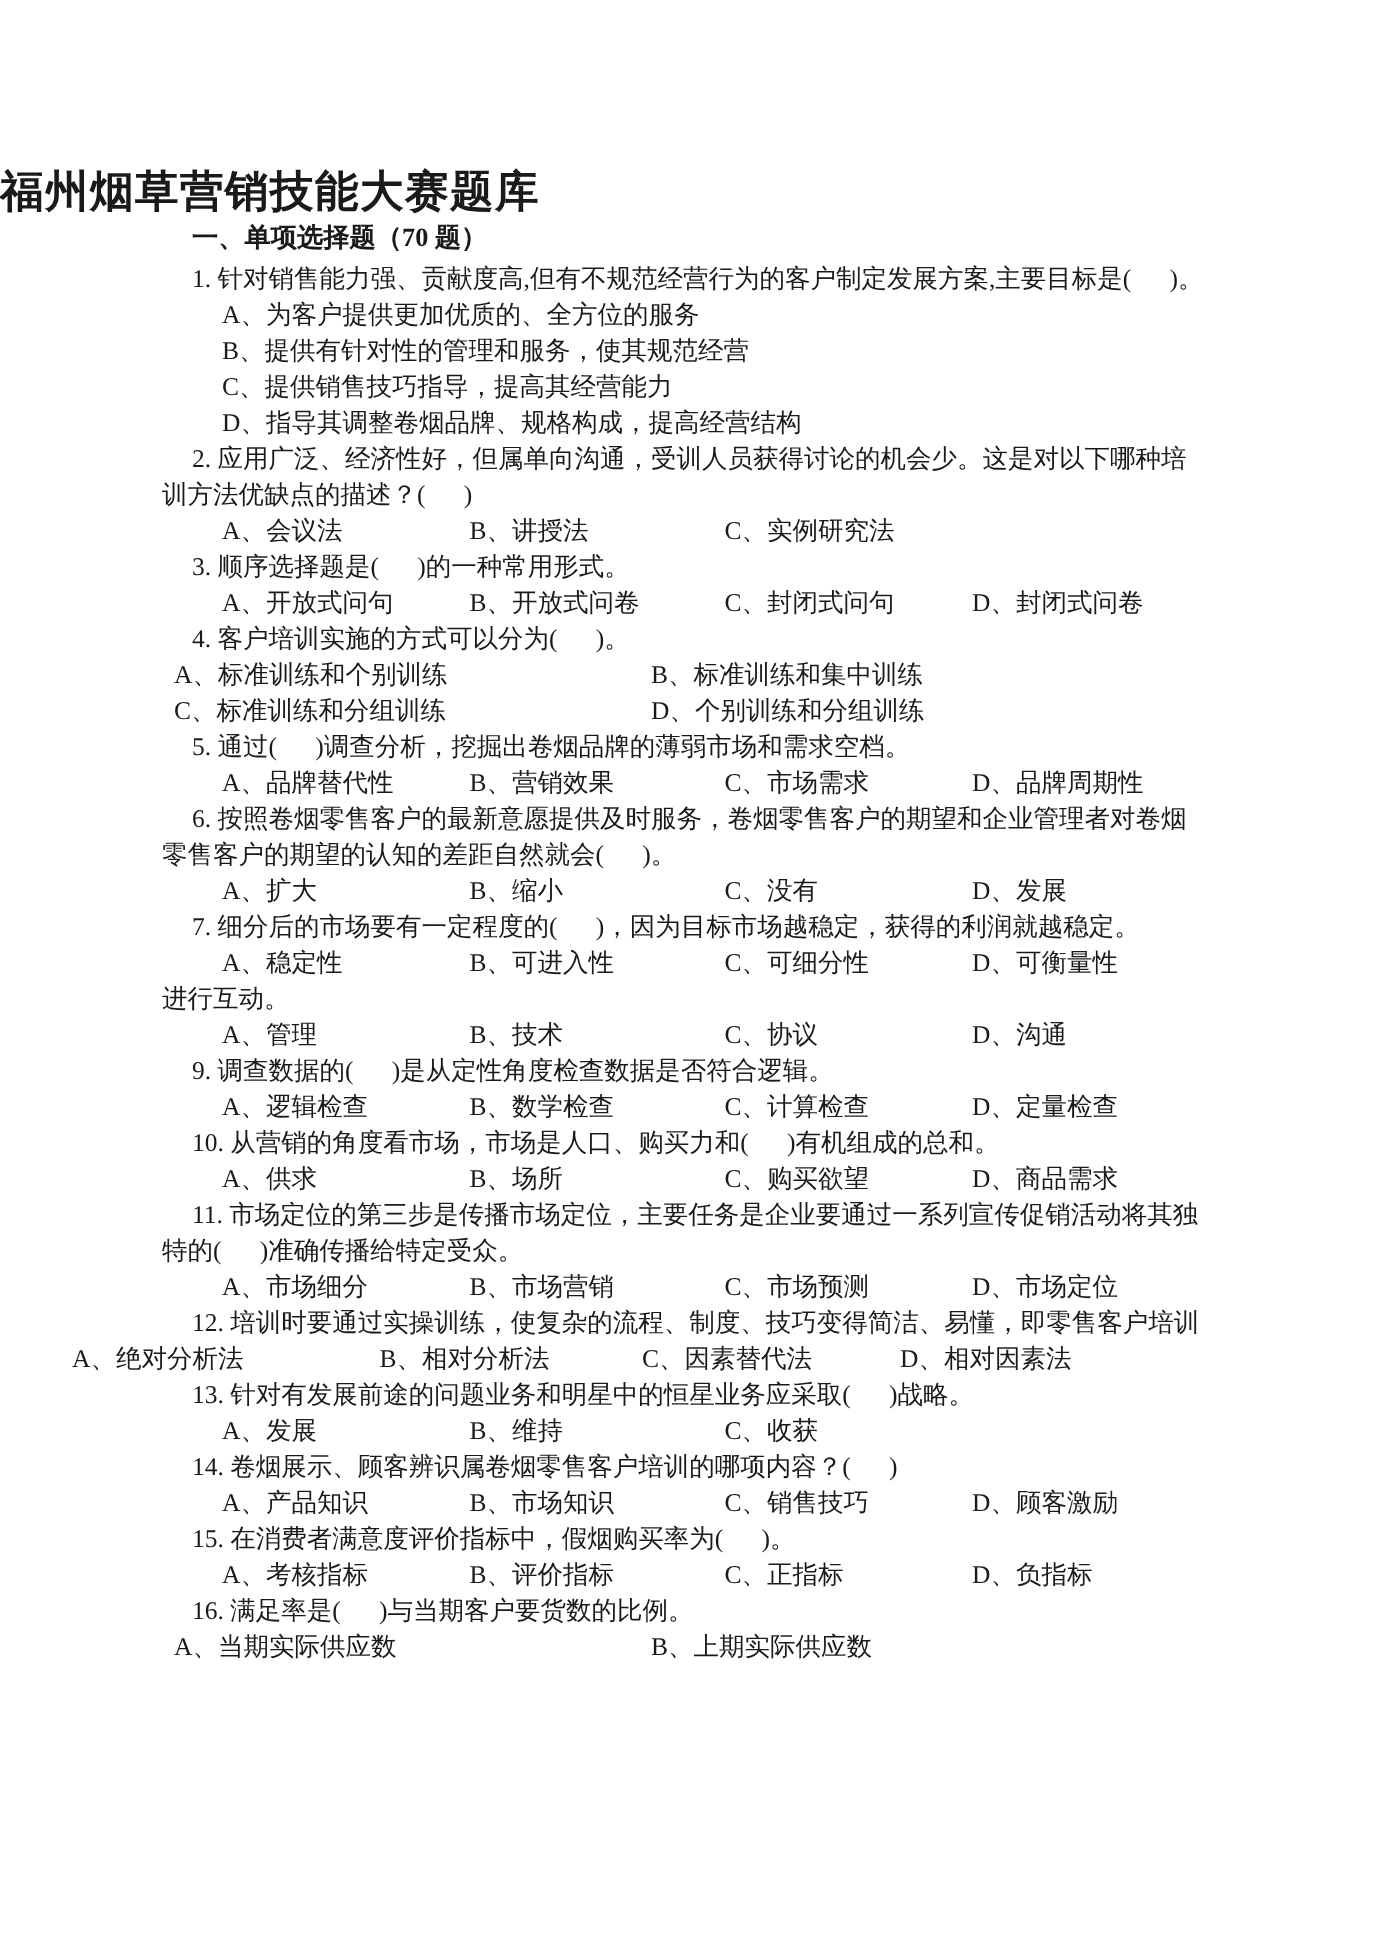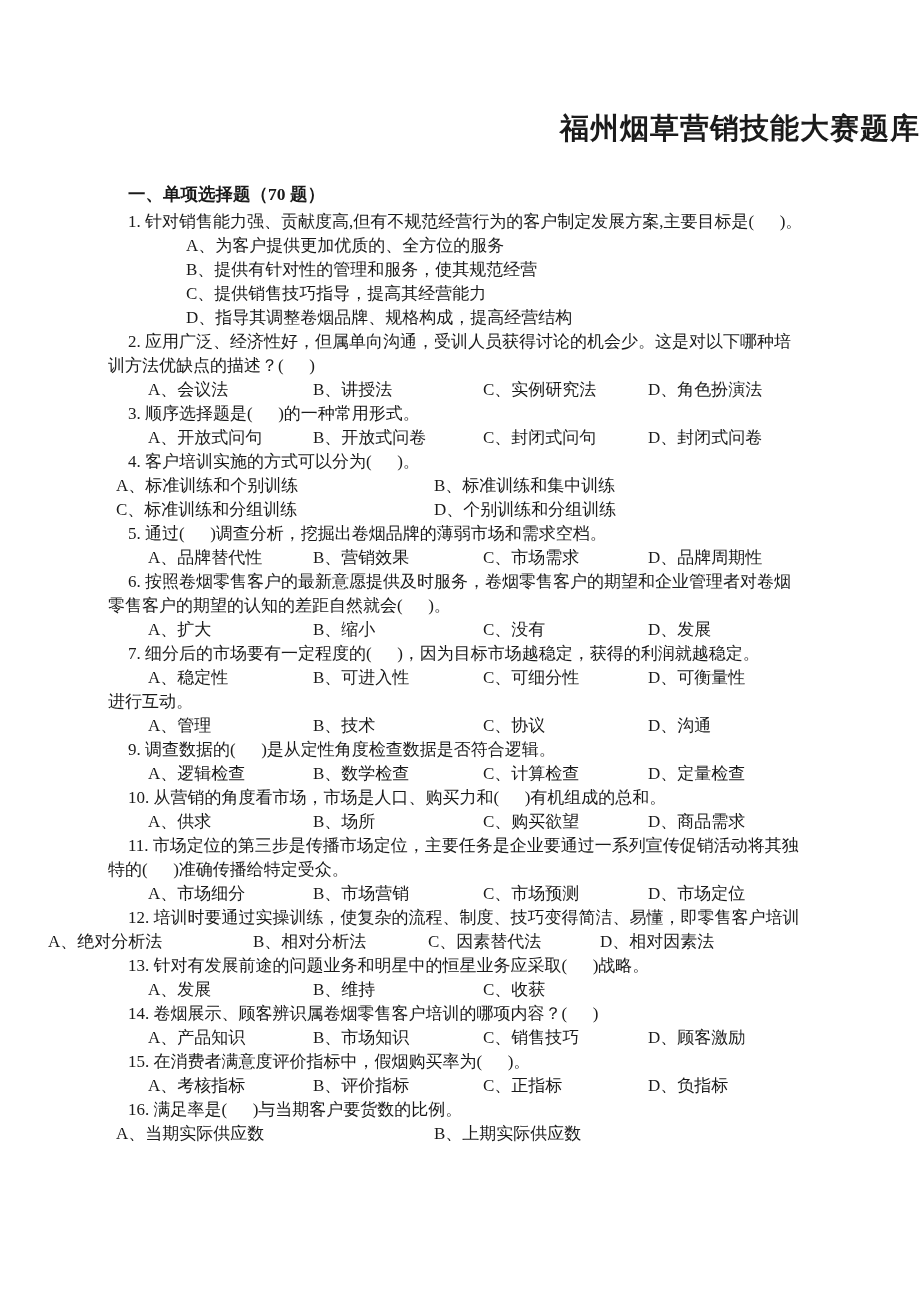--- a/index.html
+++ b/index.html
@@ -9,45 +9,44 @@
     height:1302px;
     background:#ffffff;
     overflow:hidden;
     color:#1a1a1a;
     font-family:"Liberation Serif","DejaVu Serif",serif;
     font-size:17px;
   }
   .title{
     margin:0;
     padding-top:110px;
-    text-align:right;
+    text-align:left;
     font-size:29px;
     font-weight:700;
     line-height:36px;
     letter-spacing:1px;
     white-space:pre;
   }
   .heading{
-    margin-top:36px;
     margin-bottom:4px;
     padding-left:128px;
     font-weight:700;
     font-size:17.5px;
     height:24px;
     line-height:24px;
     white-space:pre;
   }
   .line{
     height:24px;
     line-height:24px;
     white-space:pre;
   }
   .qline{ padding-left:128px; }
   .qline.cont{ padding-left:108px; }
-  .opt{ padding-left:148px;margin-left:38px; }
+  .opt{ padding-left:148px; }
   .row4{
     display:grid;
     grid-template-columns:165px 170px 165px auto;
     padding-left:148px;
   }
   .row4.flush{
     padding-left:48px;
     grid-template-columns:205px 175px 172px auto;
   }
   .row2{
@@ -64,21 +63,21 @@
   <h1 class="title">福州烟草营销技能大赛题库</h1>
   <div class="heading">一、单项选择题（70 题）</div>
   <div>
       <div class="line qline">1. 针对销售能力强、贡献度高,但有不规范经营行为的客户制定发展方案,主要目标是(      )。</div>
       <div class="line opt">A、为客户提供更加优质的、全方位的服务</div>
       <div class="line opt">B、提供有针对性的管理和服务，使其规范经营</div>
       <div class="line opt">C、提供销售技巧指导，提高其经营能力</div>
       <div class="line opt">D、指导其调整卷烟品牌、规格构成，提高经营结构</div>
       <div class="line qline">2. 应用广泛、经济性好，但属单向沟通，受训人员获得讨论的机会少。这是对以下哪种培</div>
       <div class="line qline cont">训方法优缺点的描述？(      )</div>
-      <div class="line row4"><span class="cell">A、会议法</span><span class="cell">B、讲授法</span><span class="cell">C、实例研究法</span><span class="cell">D、角色扮演法</span></div>
+      <div class="line row4"><span class="cell">A、会议法</span><span class="cell">B、讲授法</span><span class="cell">C、实例研究法</span></div>
       <div class="line qline">3. 顺序选择题是(      )的一种常用形式。</div>
       <div class="line row4"><span class="cell">A、开放式问句</span><span class="cell">B、开放式问卷</span><span class="cell">C、封闭式问句</span><span class="cell">D、封闭式问卷</span></div>
       <div class="line qline">4. 客户培训实施的方式可以分为(      )。</div>
       <div class="line row2"><span class="cell">A、标准训练和个别训练</span><span class="cell">B、标准训练和集中训练</span></div>
       <div class="line row2"><span class="cell">C、标准训练和分组训练</span><span class="cell">D、个别训练和分组训练</span></div>
       <div class="line qline">5. 通过(      )调查分析，挖掘出卷烟品牌的薄弱市场和需求空档。</div>
       <div class="line row4"><span class="cell">A、品牌替代性</span><span class="cell">B、营销效果</span><span class="cell">C、市场需求</span><span class="cell">D、品牌周期性</span></div>
       <div class="line qline">6. 按照卷烟零售客户的最新意愿提供及时服务，卷烟零售客户的期望和企业管理者对卷烟</div>
       <div class="line qline cont">零售客户的期望的认知的差距自然就会(      )。</div>
       <div class="line row4"><span class="cell">A、扩大</span><span class="cell">B、缩小</span><span class="cell">C、没有</span><span class="cell">D、发展</span></div>

